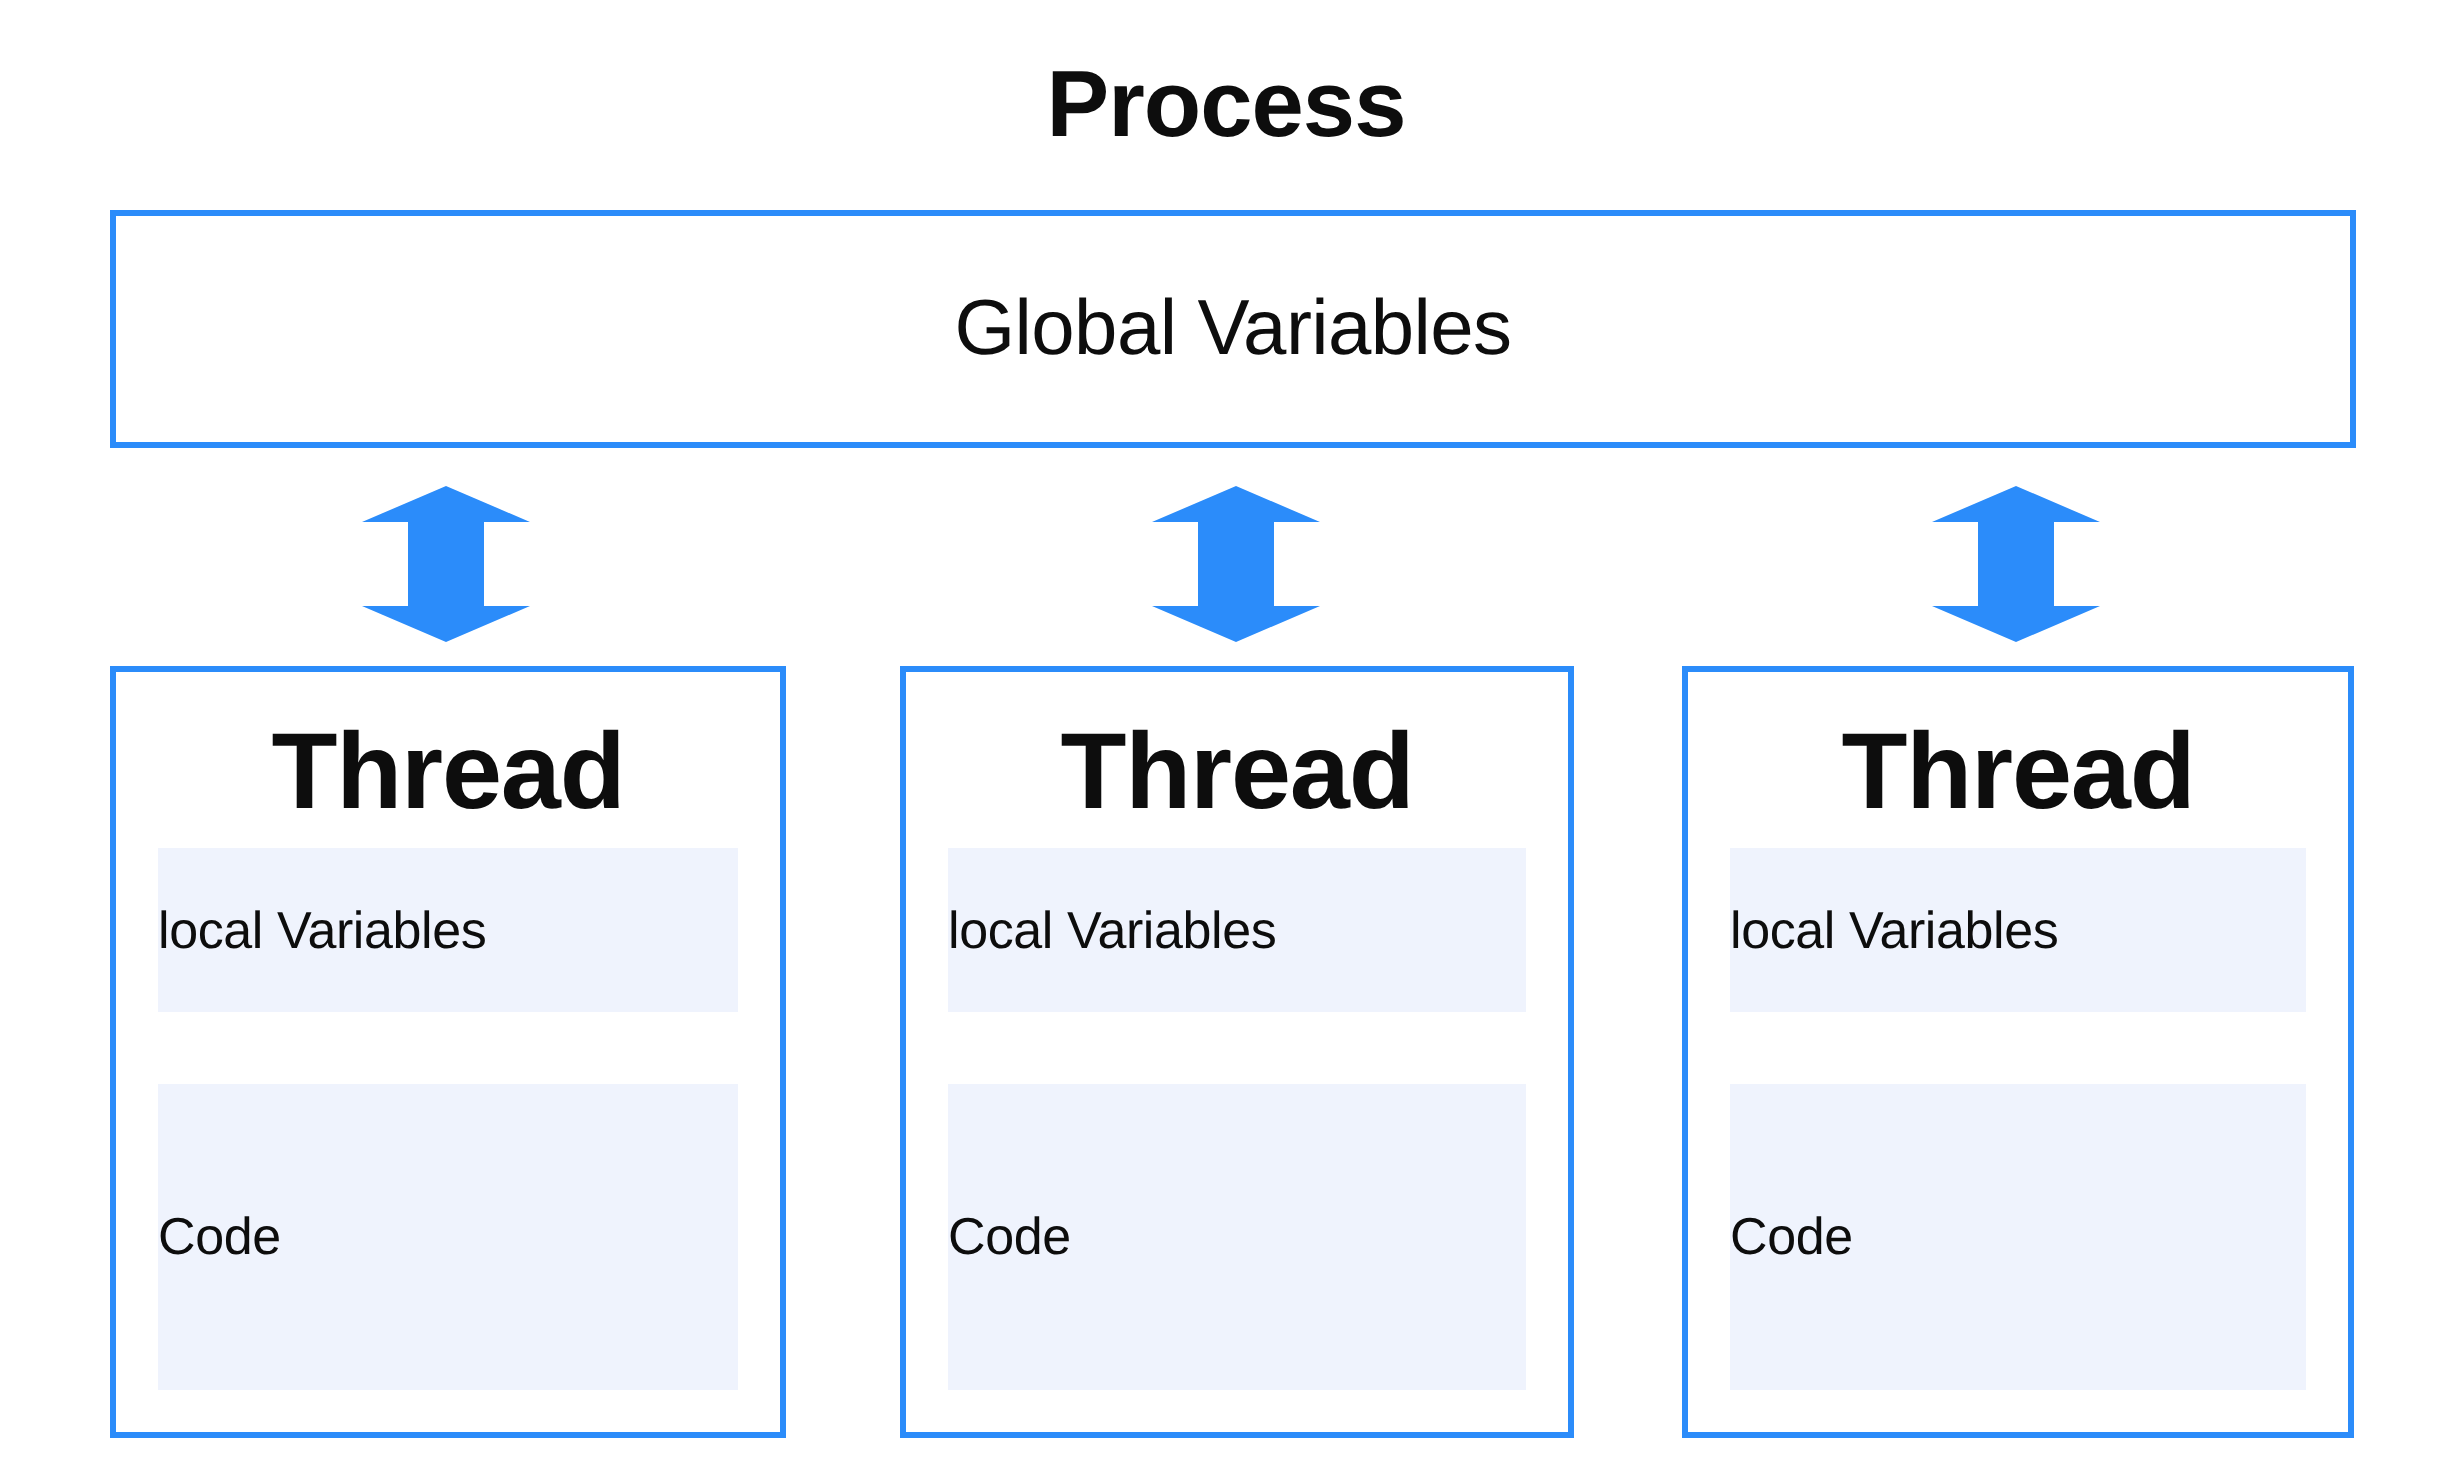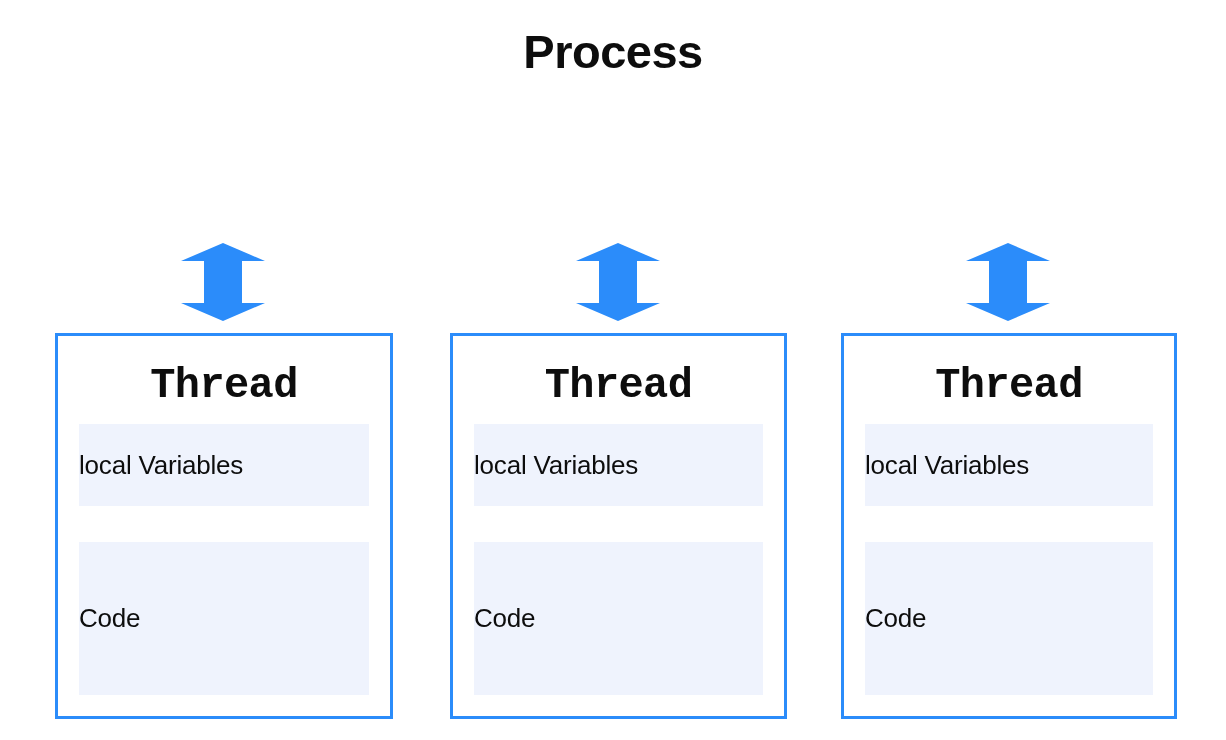--- a/index.html
+++ b/index.html
@@ -73,26 +73,25 @@
     border: 3px solid #2b8cfa;
     box-sizing: border-box;
     background: #ffffff;
   }
   .thread-title {
     position: absolute;
     left: 0;
     top: 25px;
     width: 100%;
     text-align: center;
-    font-size: 42px;
+    font-size: 54px;
     font-weight: bold;
     letter-spacing: -0.6px;
     line-height: 50px;
     color: #0d0d0d;
-    font-family: Liberation Mono, monospace;
   }
   .inner-panel {
     position: absolute;
     background: #eff3fd;
     display: flex;
     align-items: center;
     justify-content: flex-start;
     text-align: center;
   }
   .panel-local {
@@ -114,20 +113,23 @@
     color: #0d0d0d;
   }
 </style>
 </head>
 <body>
 
 <div id="diagram">
 
   <div class="process-title">Process</div>
 
+  <div class="global-box">
+    <span class="global-label">Global Variables</span>
+  </div>
 
   <div class="arrow" style="left:181px;">
     <svg viewBox="0 0 84 78" xmlns="http://www.w3.org/2000/svg" aria-hidden="true">
       <polygon points="42,0 84,18 61,18 61,60 84,60 42,78 0,60 23,60 23,18 0,18" fill="#2b8cfa"></polygon>
     </svg>
   </div>
 
   <div class="arrow" style="left:576px;">
     <svg viewBox="0 0 84 78" xmlns="http://www.w3.org/2000/svg" aria-hidden="true">
       <polygon points="42,0 84,18 61,18 61,60 84,60 42,78 0,60 23,60 23,18 0,18" fill="#2b8cfa"></polygon>

